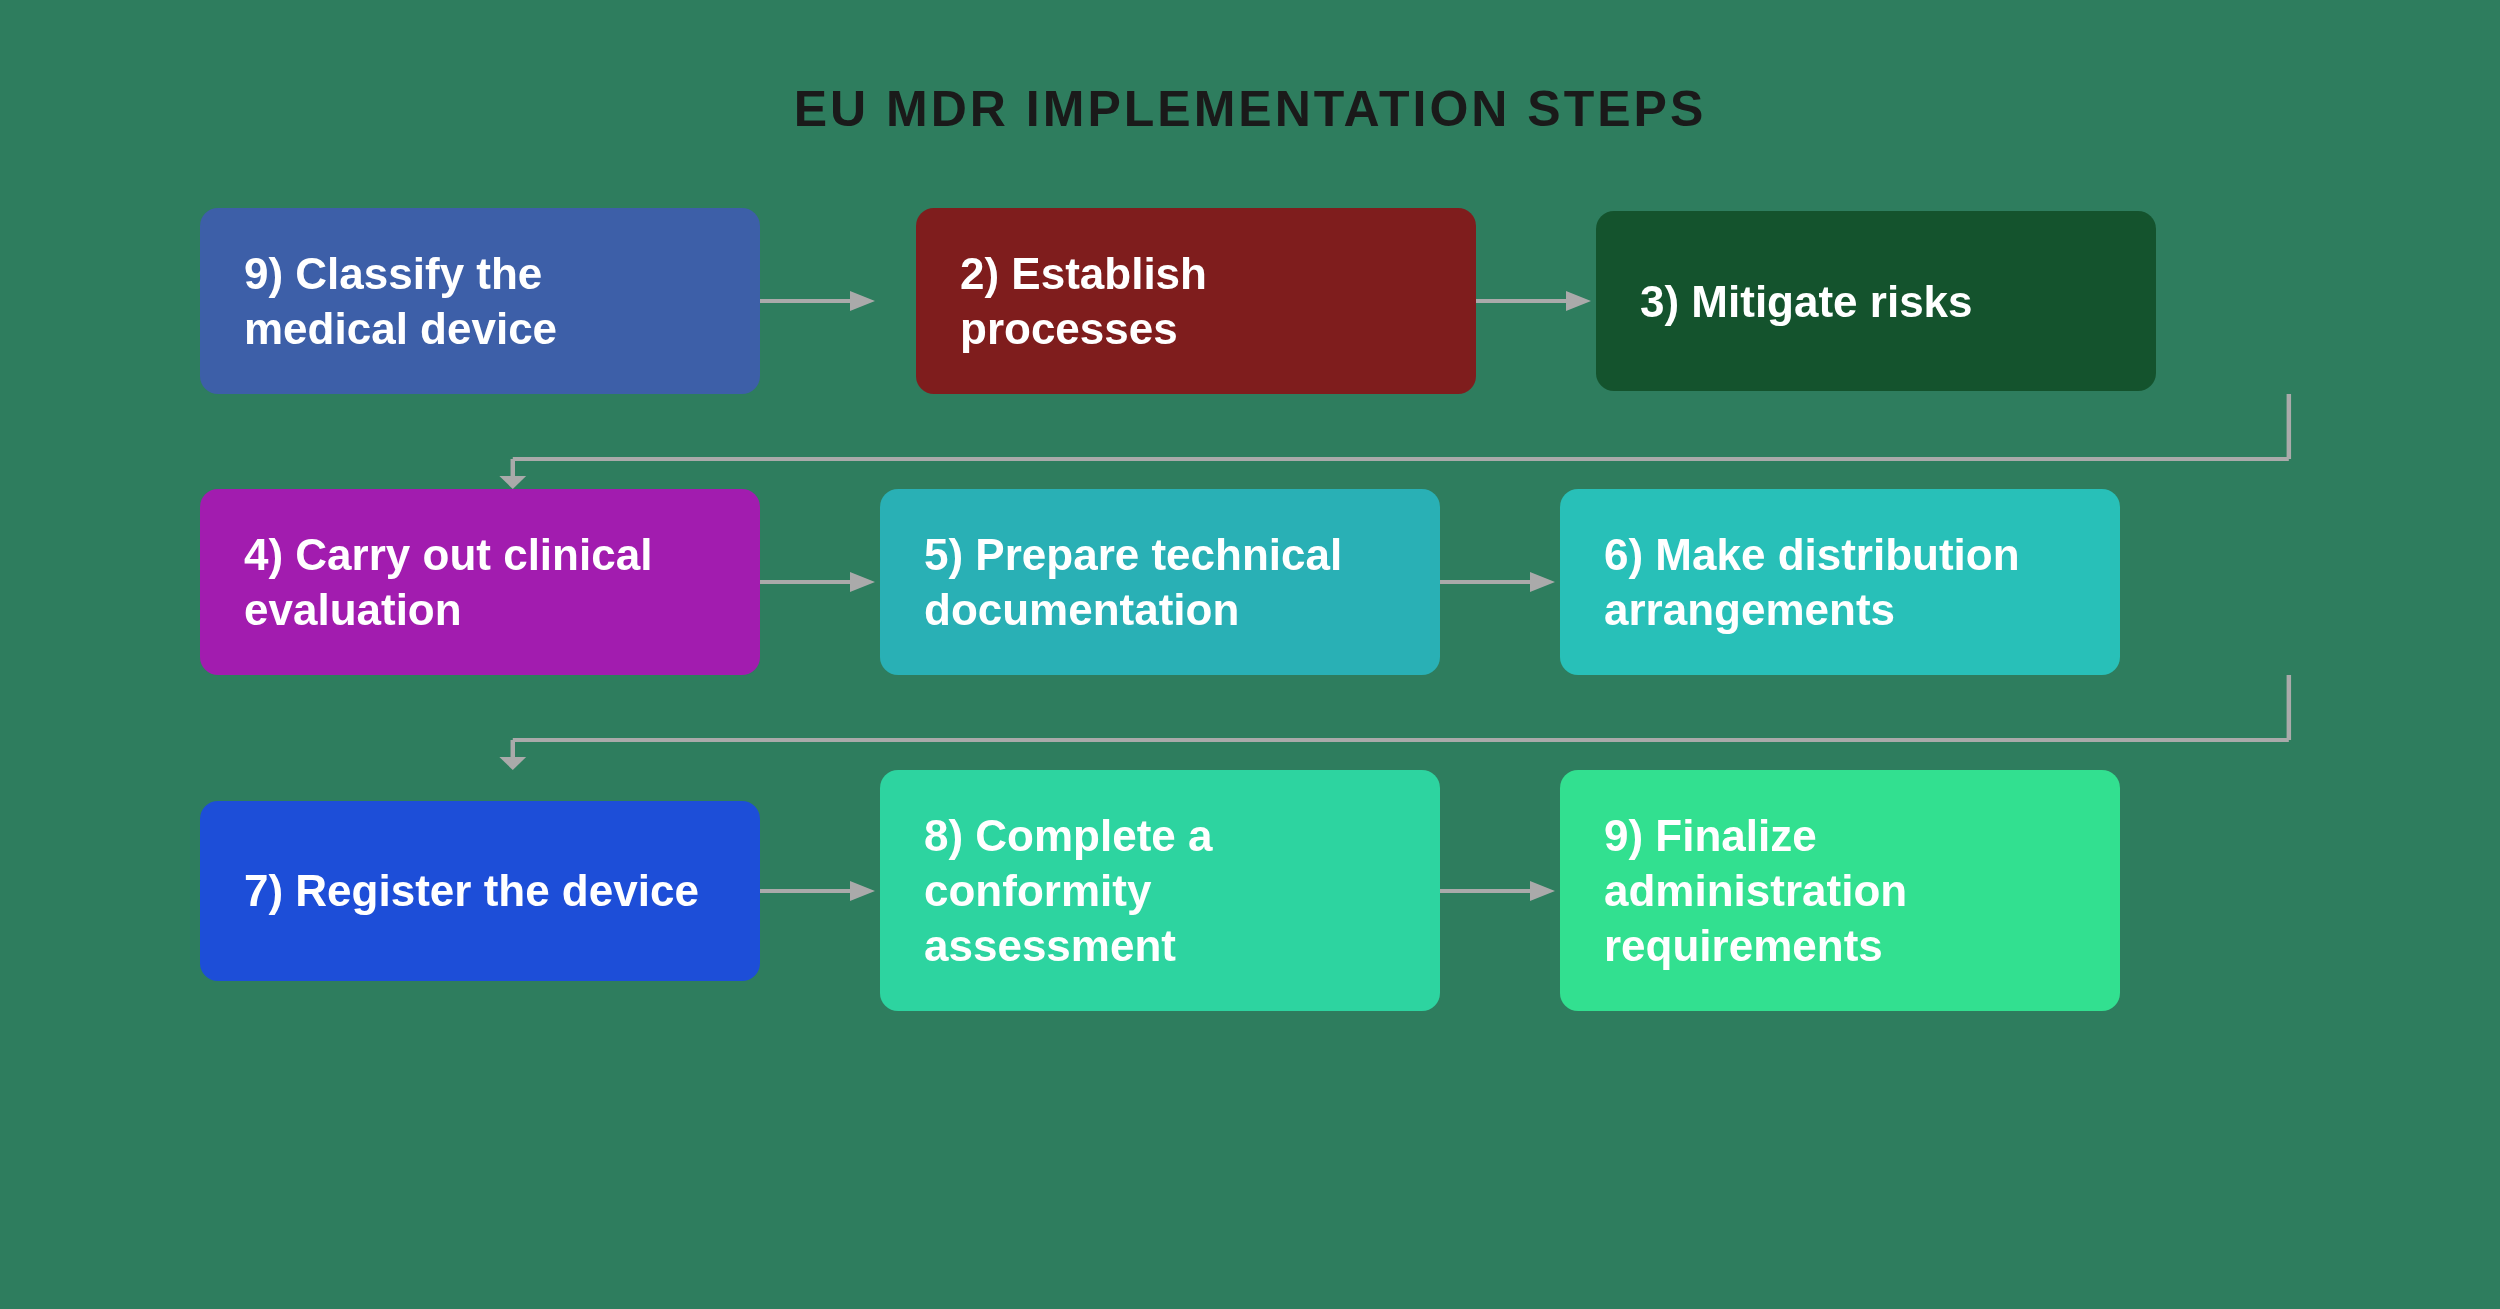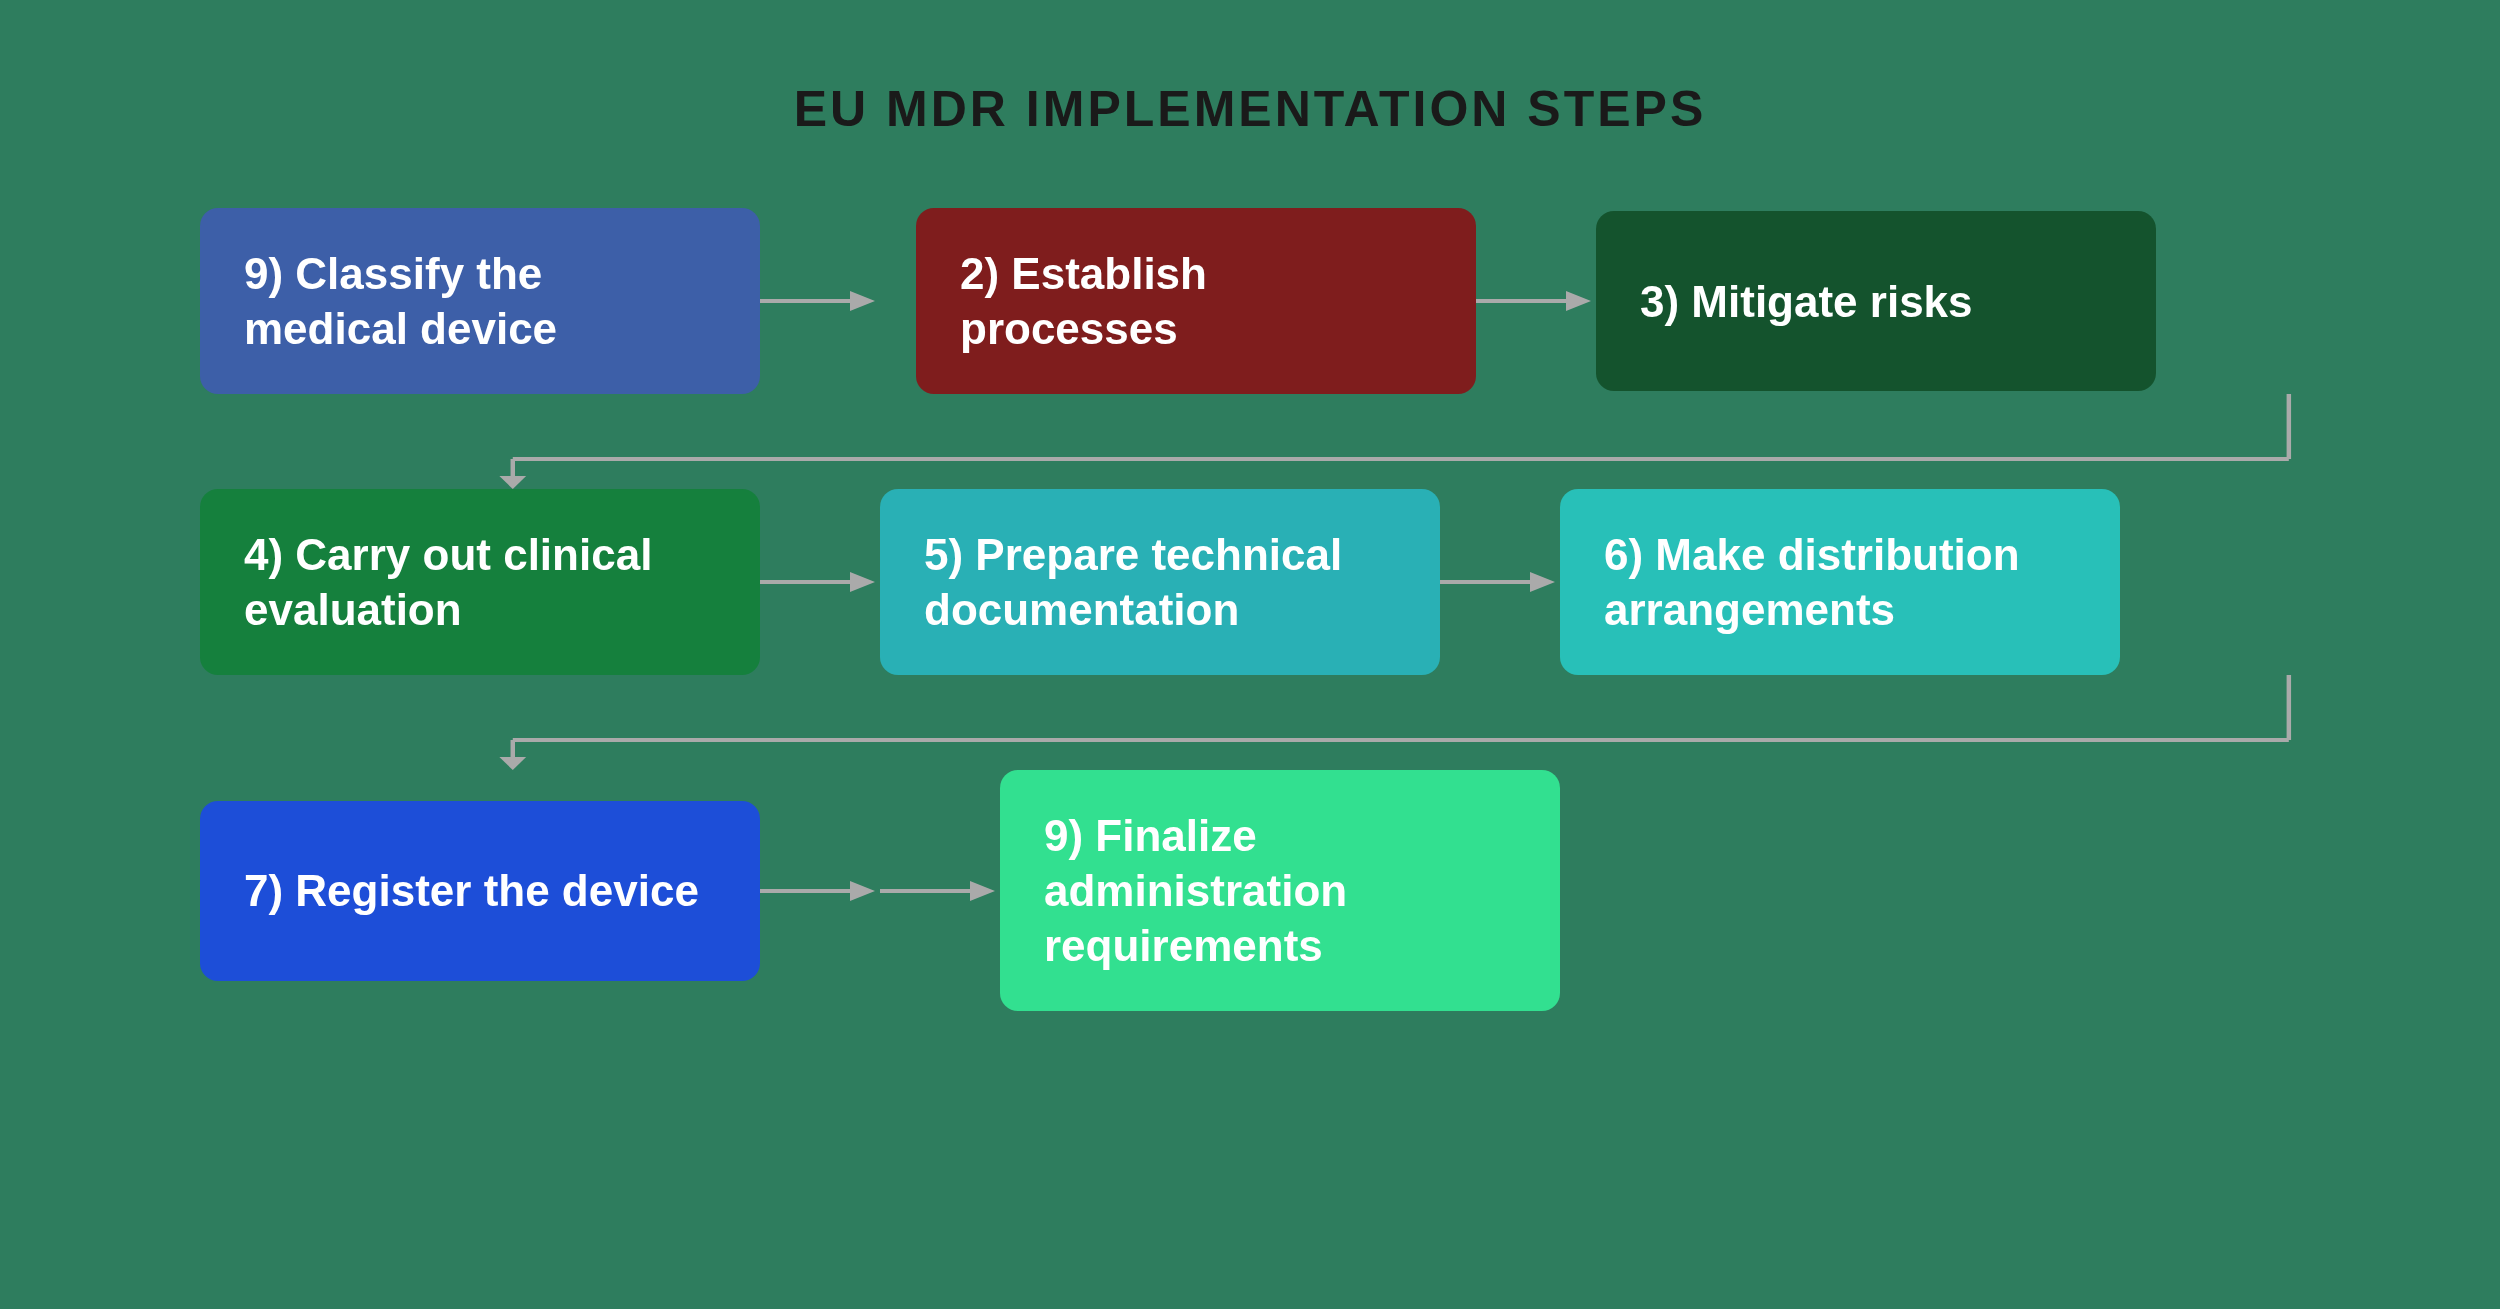--- a/index.html
+++ b/index.html
@@ -68,21 +68,21 @@
       font-size: 52px;
       font-weight: 300;
     }
 
     
     .box-1 { background-color: #3d5fa8; }
     .box-2 { background-color: #7f1d1d; margin-left: 36px; }
     .box-3 { background-color: #14532d; }
 
     
-    .box-4 { background-color: #15803d; }
+    .box-4 { background-color: #a21caf; }
     .box-5 { background-color: #29b0b5; }
     .box-6 { background-color: #28c0b8; }
 
     
     .box-7 { background-color: #1d4ed8; }
     .box-8 { background-color: #2dd4a0; }
     .box-9 { background-color: #32e090; }
   </style>
 </head>
 <body>
@@ -147,20 +147,21 @@
   </div>
 
   <div class="row">
     <div class="step-box box-7">7) Register the device</div>
     <div class="arrow-right">
       <svg width="120" height="40" viewBox="0 0 120 40">
         <line x1="0" y1="20" x2="90" y2="20" stroke="#aaaaaa" stroke-width="4"></line>
         <polygon points="90,10 115,20 90,30" fill="#aaaaaa"></polygon>
       </svg>
     </div>
+    <div class="step-box box-8">8) Complete a conformity assessment</div>
     <div class="arrow-right">
       <svg width="120" height="40" viewBox="0 0 120 40">
         <line x1="0" y1="20" x2="90" y2="20" stroke="#aaaaaa" stroke-width="4"></line>
         <polygon points="90,10 115,20 90,30" fill="#aaaaaa"></polygon>
       </svg>
     </div>
     <div class="step-box box-9">9) Finalize administration requirements</div>
   </div>
 
 </div>

